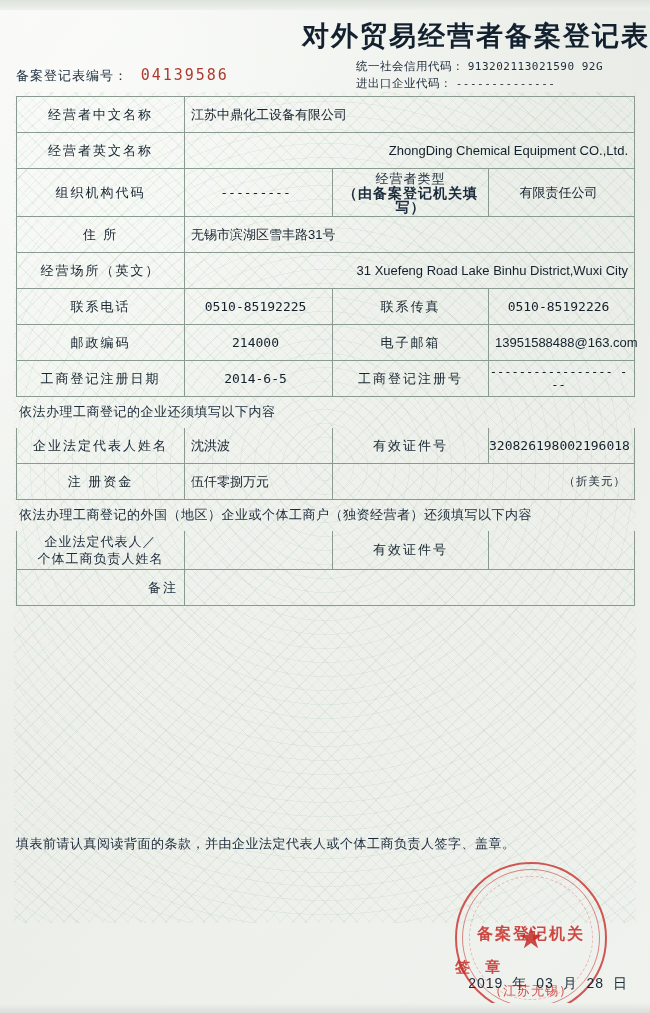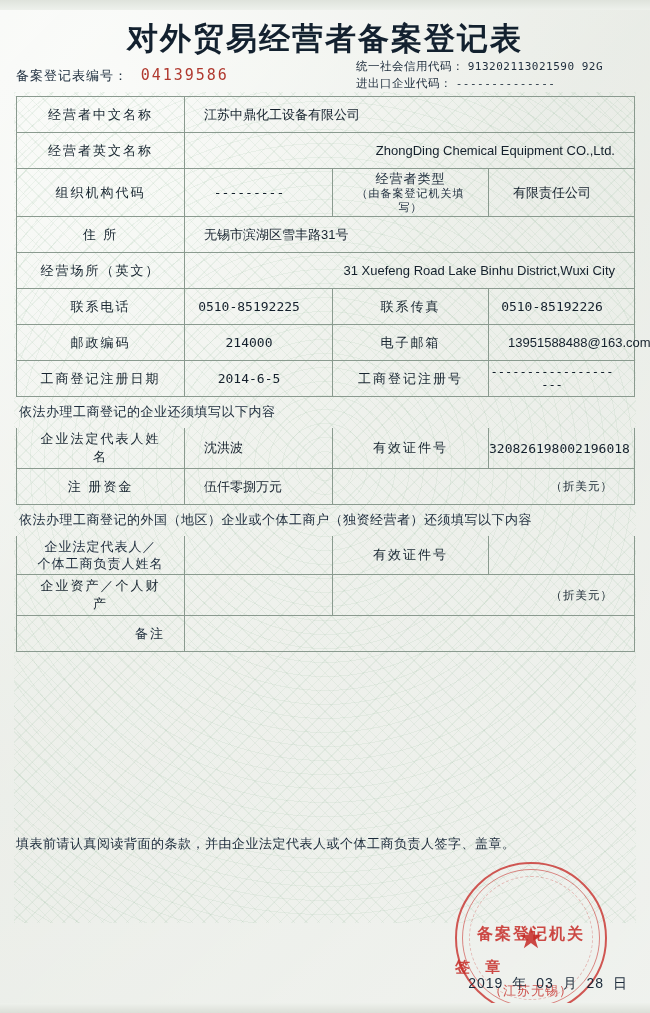--- a/index.html
+++ b/index.html
@@ -28,23 +28,23 @@
     background-image:
       repeating-linear-gradient(45deg, rgba(120,170,130,0.10) 0 1px, transparent 1px 9px),
       repeating-linear-gradient(-45deg, rgba(120,170,130,0.10) 0 1px, transparent 1px 9px),
       repeating-radial-gradient(circle at 50% 45%, rgba(120,170,130,0.10) 0 1px, transparent 1px 14px);
     pointer-events: none;
   }
   .title {
     position: absolute;
     top: 18px;
     left: 0; right: 0;
-    text-align: center;
+    text-align: right;
     font-family: Liberation Serif, serif;
-    font-size: 31px;
+    font-size: 27px;
     font-weight: bold;
     letter-spacing: 2px;
     color: #13212f;
   }
   .topline {
     position: absolute;
     top: 66px;
     left: 16px;
     font-size: 13px;
     letter-spacing: 1px;
@@ -77,37 +77,37 @@
     top: 96px;
     left: 16px;
     width: 618px;
     border-collapse: collapse;
     table-layout: fixed;
   }
   table.form td {
     border: 1px solid #8a9a8f;
     height: 31px;
     font-size: 13px;
-    padding: 2px 19px;
+    padding: 2px 6px;
     vertical-align: middle;
     background: transparent;
   }
   td.lbl {
     text-align: center;
     letter-spacing: 2px;
     color: #16242f;
   }
   td.val {
     padding-left: 14px;
     color: #14202c;
   }
   td.val.center { text-align: center; padding-left: 0; }
   .en { font-family: "Liberation Sans", sans-serif; font-size: 12.5px; text-align: right; }
   .mono { font-family: "DejaVu Sans Mono", monospace; font-size: 12.5px; }
-  .small2 { font-size: 11px; line-height: 14px; display:block; }
+  .small2 { font-size: 14px; line-height: 14px; display:block;font-weight:bold; }
   td.sub {
     text-align: center;
     font-size: 11.5px;
     line-height: 15px;
     letter-spacing: 1px;
   }
   tr.section td {
     height: 26px;
     border-left: 1px solid transparent;
     border-right: 1px solid transparent;
@@ -348,27 +348,20 @@
     <tr>
       <td class="twoline">
         <span>企业法定代表人／</span><br>
         <span>个体工商负责人姓名</span>
       </td>
       <td class="val"></td>
       <td class="lbl">有效证件号</td>
       <td class="val"></td>
     </tr>
 
-    <tr>
-      <td class="lbl">企业资产／个人财产</td>
-      <td class="val"></td>
-      <td class="val" colspan="2">
-        <span class="rightnote">（折美元）</span>
-      </td>
-    </tr>
 
     <tr>
       <td class="remark">备注</td>
       <td class="remark" colspan="3"></td>
     </tr>
   </tbody>
     </table>
 
   <div class="footnote">填表前请认真阅读背面的条款，并由企业法定代表人或个体工商负责人签字、盖章。</div>
 

